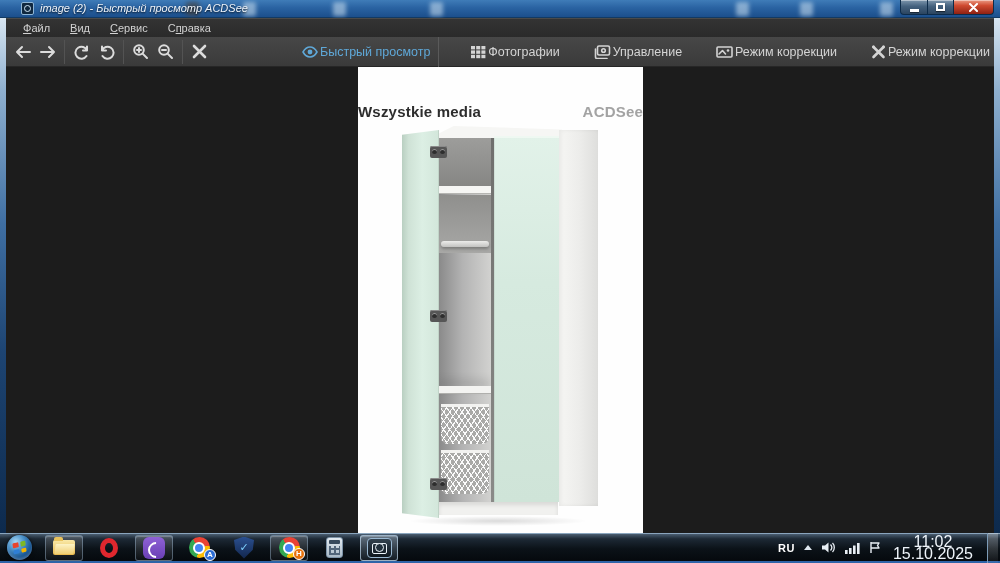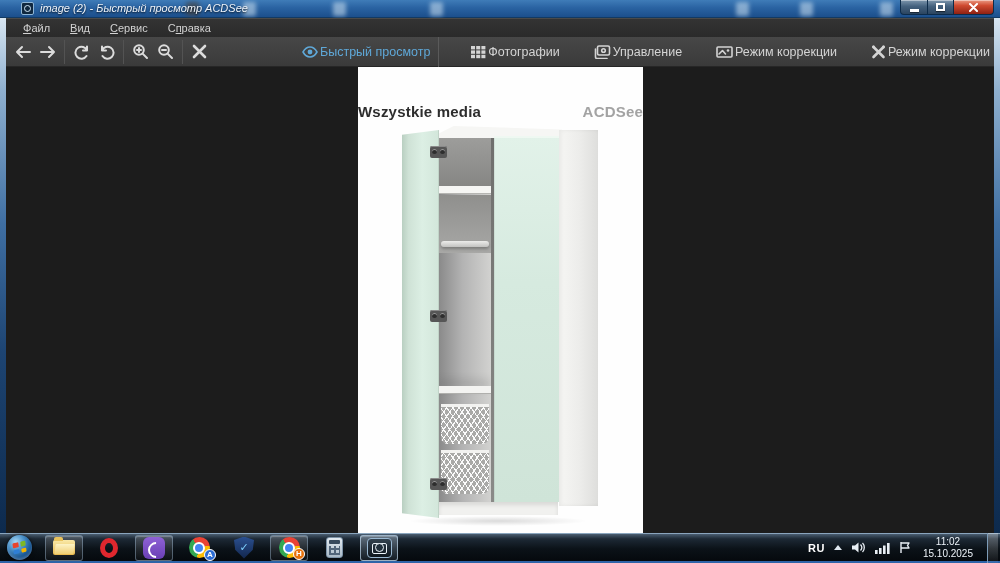--- a/index.html
+++ b/index.html
@@ -167,21 +167,21 @@
   .acdsee-cam::before { content:''; position:absolute; left:4px; top:4px; right:4px; bottom:3px;
     border:1.5px solid #eaf2f8; border-radius:2px; }
   .acdsee-cam::after { content:''; position:absolute; left:50%; top:50%; width:7px; height:7px;
     margin:-4.5px 0 0 -4.5px; border:1.5px solid #eaf2f8; border-radius:50%; background:#22303c; }
 
   .tray { margin-left:auto; display:flex; align-items:center; gap:9px; }
   .lang { color:#fff; font-size:11px; font-weight:bold; letter-spacing:.5px; }
   .chev { width:0; height:0; border-left:4px solid transparent; border-right:4px solid transparent;
     border-bottom:5px solid #dfe8f0; }
   .tray svg { display:block; }
-  .clock { color:#eef4fa; font-size:10px; text-align:center; line-height:12px; margin-left:2px; }
+  .clock { color:#eef4fa; font-size:16px; text-align:center; line-height:12px; margin-left:2px; }
   .show-desktop { width:11px; height:30px; margin-left:5px; border-left:1px solid #7d9cb8;
     background:linear-gradient(180deg,rgba(255,255,255,.28),rgba(255,255,255,.04)); }
 </style>
 </head>
 <body>
 
 <div class="screen">
 
   <div class="titlebar">
     <div class="blob dark" style="left:186px"></div>

